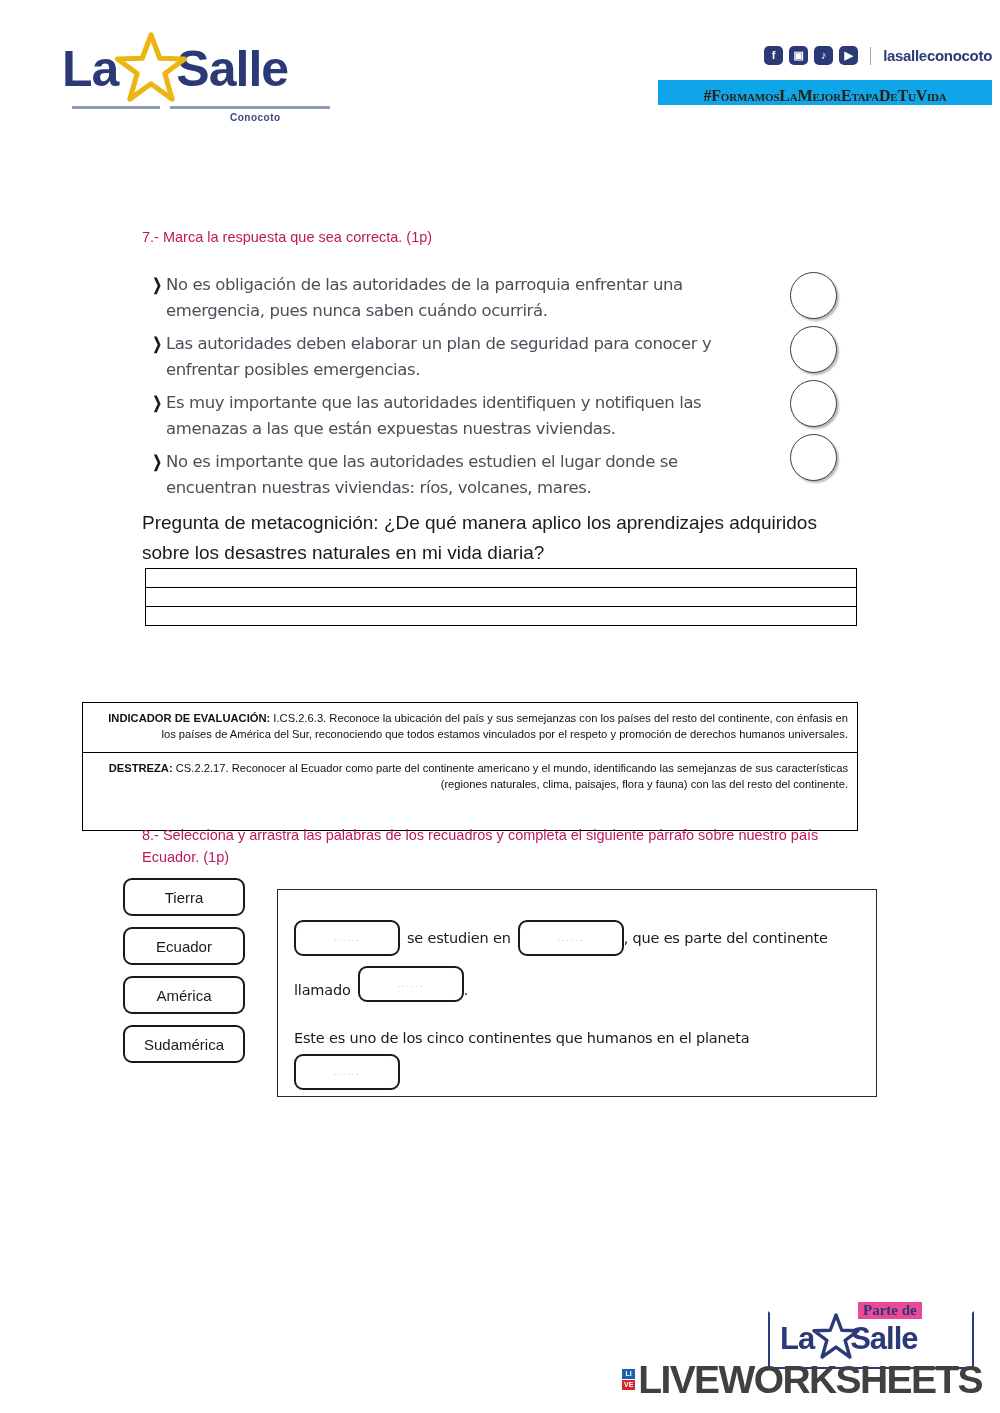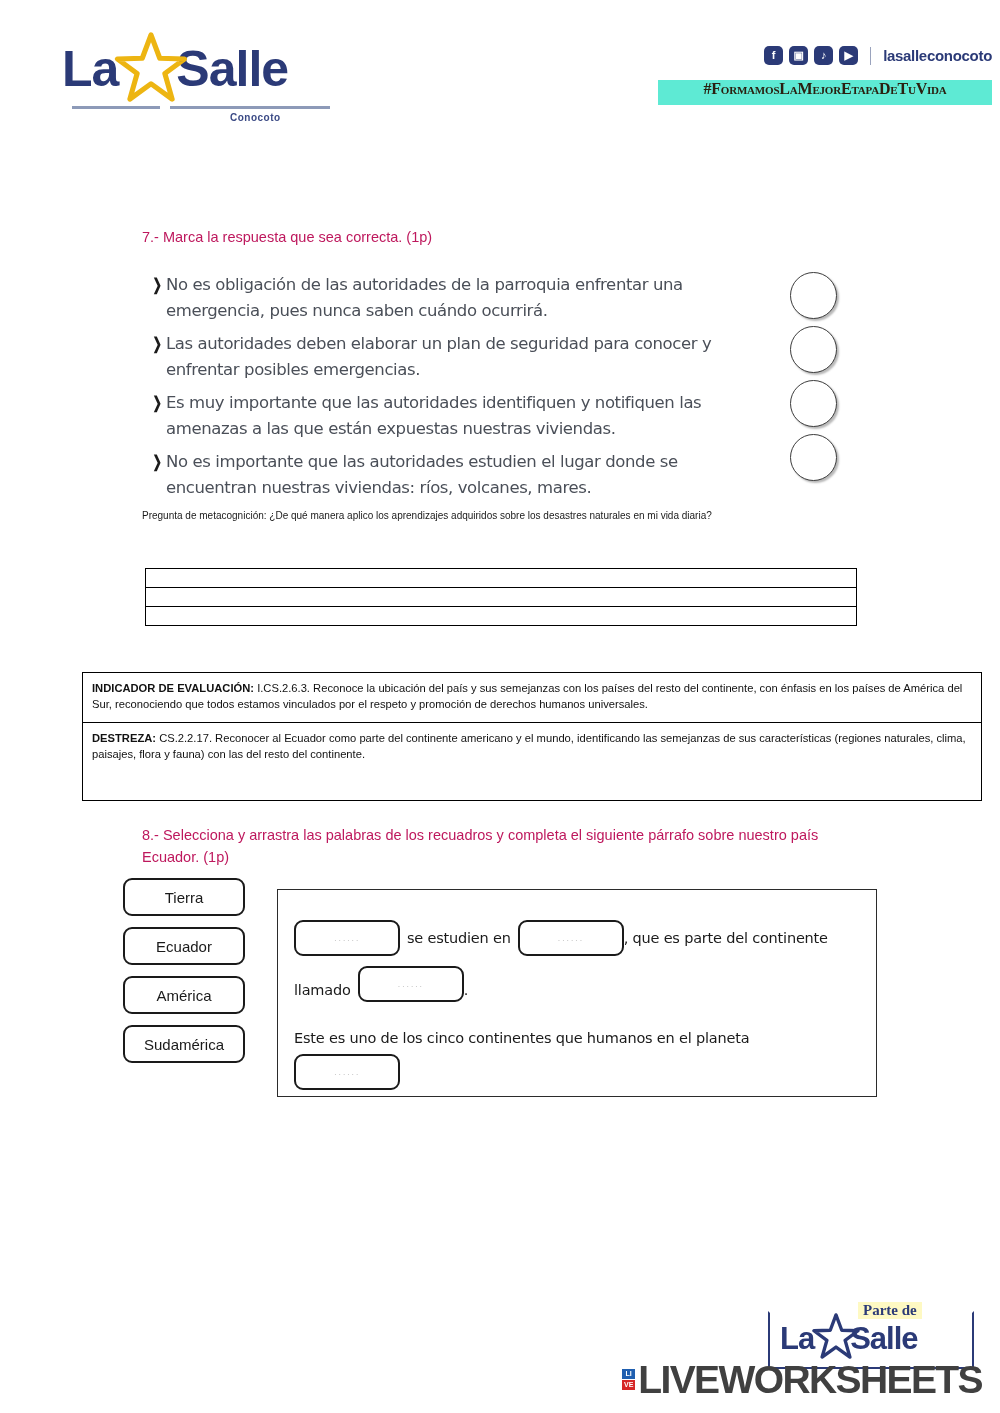--- a/index.html
+++ b/index.html
@@ -86,23 +86,23 @@
     font-size: 15px;
     color: #2b3a77;
     letter-spacing: -0.3px;
     font-weight: bold;
   }
 
   .hashtag-banner {
     position: absolute;
     right: 8px; top: 80px;
     width: 334px; height: 25px;
-    background: #5eead4;
-    display: flex;
-    align-items: flex-start;
+    background: #0ea5e9;
+    display: flex;
+    align-items: flex-end;
     justify-content: center;
     margin-left: 9px;
   }
   .hashtag-banner span {
     font-family: "Liberation Serif", serif;
     font-size: 16px;
     font-weight: bold;
     color: #2a2010;
     letter-spacing: -0.2px;
     font-variant: small-caps;
@@ -159,42 +159,43 @@
     background: #ffffff;
     box-shadow: 2px 2px 2px rgba(0,0,0,0.28);
     margin-bottom: 7px;
   }
 
   
   #meta-q {
     position: absolute;
     left: 142px; top: 396px;
     width: 700px;
-    font-size: 10px;
+    font-size: 19px;
     line-height: 1.6;
     color: #1a1a1a;
   }
   .lines-table {
     position: absolute;
     left: 145px; top: 456px;
     width: 712px;
     border: 1.5px solid #000;
     border-bottom: none;
   }
   .lines-table .line {
     height: 19px;
     border-bottom: 1.5px solid #000;
   }
 
   
   .eval-box {
     position: absolute;
-    left: 82px; top: 560px;
-    width: 900px;
+    left: 82px; top: 590px;
+    width: 776px;
     border: 1.4px solid #000;
+    text-align: right;
   }
   .eval-cell {
     padding: 8px 9px 9px 9px;
     font-size: 11.2px;
     line-height: 1.42;
     color: #111;
   }
   .eval-cell.top { border-bottom: 1.4px solid #000; }
   .eval-cell b { font-weight: bold; }
   .eval-spacer { height: 28px; }
@@ -296,21 +297,21 @@
   .parte-box {
     position: absolute;
     right: 26px; bottom: 38px;
     width: 206px; height: 58px;
     border: 2px solid #2b3a77;
     border-top-color: transparent;
   }
   .parte-label {
     position: absolute;
     left: 88px; top: -11px;
-    background: #fef9c3;
+    background: #ec4899;
     padding: 0 5px;
     font-size: 15px;
     font-weight: bold;
     color: #2b3a77;
     font-family: "Liberation Serif", serif;
   }
   .parte-mini-logo {
     position: absolute;
     left: 10px; top: 6px;
     width: 188px; height: 44px;

